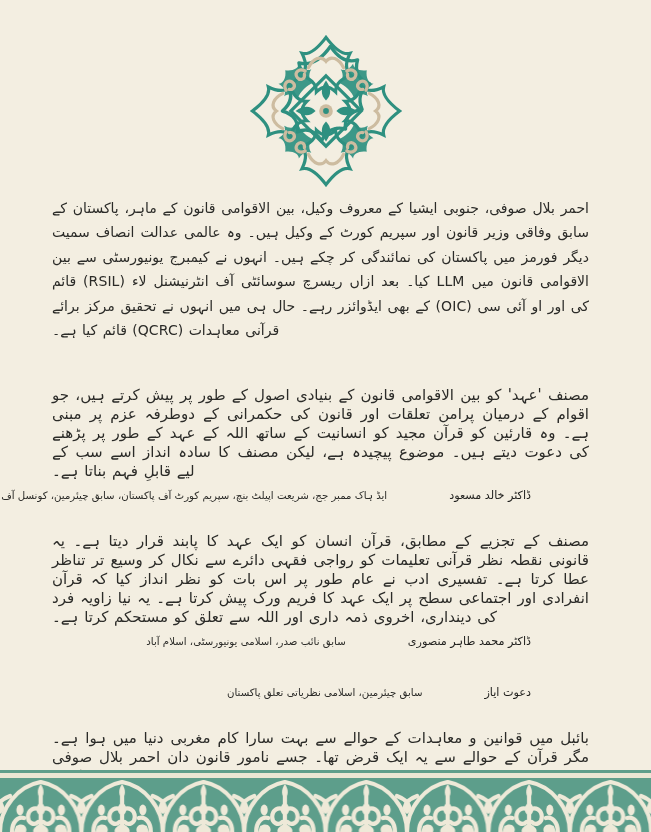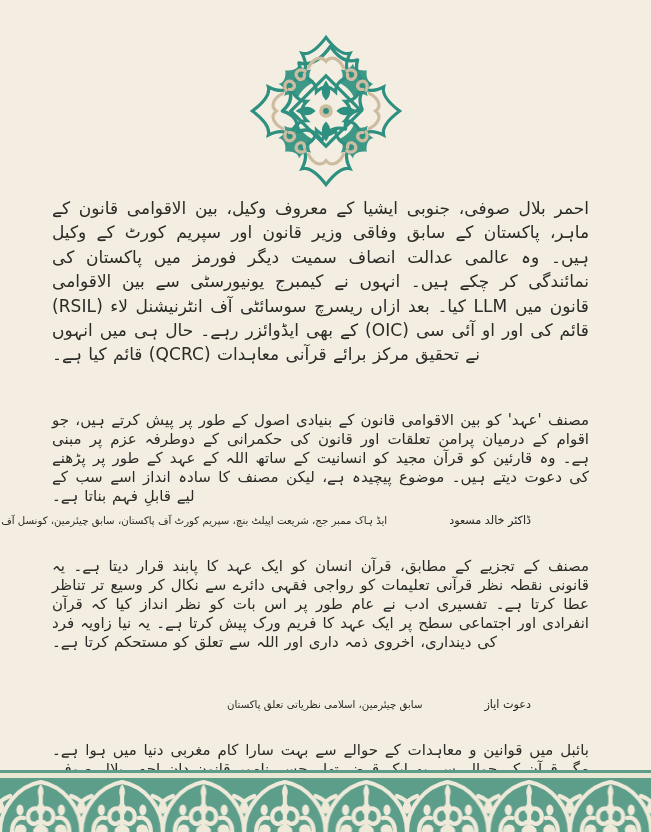--- a/index.html
+++ b/index.html
@@ -56,21 +56,21 @@
     text-align: justify;
     text-align-last: left;
     font-size: 15px;
     line-height: 19px;
     color: #2b2b28;
     margin: 0;
     letter-spacing: 0.1px;
     word-spacing: 1px;
   }
   .para.bio {
-    font-size: 17px;
+    font-size: 14px;
     line-height: 24.4px;
   }
 
   .credit-row {
     display: flex;
     direction: rtl;
     align-items: baseline;
     margin-top: 8px;
     gap: 0;
   }
@@ -264,20 +264,22 @@
         <span class="credit-name">ڈاکٹر خالد مسعود</span>
         <span class="credit-title">ایڈ ہاک ممبر جج، شریعت اپیلٹ بنچ، سپریم کورٹ آف پاکستان، سابق چیئرمین، کونسل آف اسلامک آئیڈیالوجی پاکستان</span>
       </div>
     </div>
 
     <div class="gap-md"></div>
 
     <div class="block">
       <p class="para">مصنف کے تجزیے کے مطابق، قرآن انسان کو ایک عہد کا پابند قرار دیتا ہے۔ یہ قانونی نقطہ نظر قرآنی تعلیمات کو رواجی فقہی دائرے سے نکال کر وسیع تر تناظر عطا کرتا ہے۔ تفسیری ادب نے عام طور پر اس بات کو نظر انداز کیا کہ قرآن انفرادی اور اجتماعی سطح پر ایک عہد کا فریم ورک پیش کرتا ہے۔ یہ نیا زاویہ فرد کی دینداری، اخروی ذمہ داری اور اللہ سے تعلق کو مستحکم کرتا ہے۔</p>
       <div class="credit-row">
+        <span class="credit-name">ڈاکٹر محمد طاہر منصوری</span>
+        <span class="credit-title">سابق نائب صدر، اسلامی یونیورسٹی، اسلام آباد</span>
       </div>
     </div>
 
     <div class="gap-md"></div>
 
     <div class="block">
       <div class="credit-row">
         <span class="credit-name">دعوت ایاز</span>
         <span class="credit-title">سابق چیئرمین، اسلامی نظریاتی تعلق پاکستان</span>
       </div>

